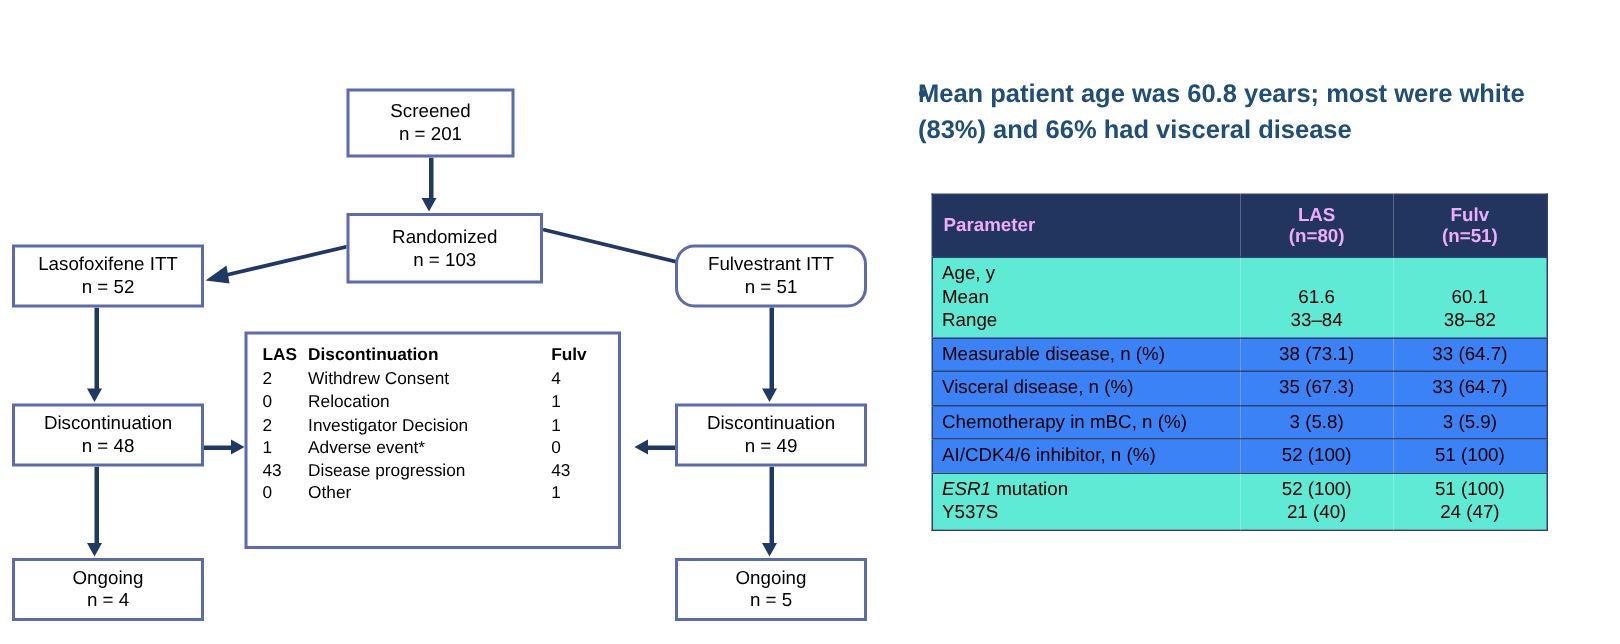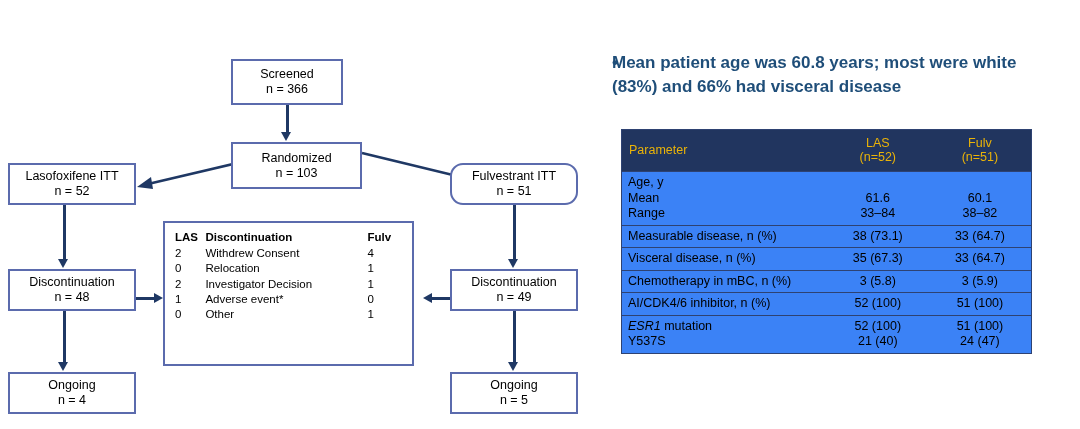--- a/index.html
+++ b/index.html
@@ -51,46 +51,46 @@
   #bullet .dot{position:absolute;left:0;top:0;}
   #bullet .btxt{display:block;}
 
   #ptable{
     position:absolute;left:621px;top:118px;width:411px;
     border-collapse:collapse;font-size:12.5px;color:#000;
     border:1.5px solid #2E4272;
   }
   #ptable th,#ptable td{padding:0;}
   #ptable thead th{
-    background:#21355F;color:#eab308;font-weight:normal;font-size:12.5px;
+    background:#21355F;color:#f0abfc;font-weight:bold;font-size:12.5px;
     line-height:14px;padding:6px 0 7px 0;vertical-align:middle;
   }
   #ptable thead th.p-param{text-align:left;padding-left:7px;width:201px;}
   #ptable thead th.p-col{text-align:center;width:104px;}
   #ptable thead th .sub{display:block;}
   #ptable tbody tr{border-top:1.5px solid #2E4272;}
   #ptable tbody td{
     vertical-align:top;line-height:15.5px;padding:3px 0 3px 0;
   }
   #ptable tbody td.lbl{text-align:left;padding-left:6px;white-space:pre-line;}
   #ptable tbody td.val{text-align:center;white-space:pre-line;}
-  #ptable tbody tr.shade td{background:#3b82f6;}
+  #ptable tbody tr.shade td{background:#5eead4;}
   #ptable tbody tr.plain td{background:#3b82f6;}
   .ital{font-style:italic;}
 </style>
 </head>
 <body>
 
 <div id="stage">
 
   <div>
 
     <div class="fbox" style="left:231px;top:48px;width:112px;height:46px;">
       <span>Screened</span>
-      <span>n = 366</span>
+      <span>n = 201</span>
     </div>
 
     <div class="vline" style="left:286px;top:94px;height:29px;"></div>
     <div class="arrow down" style="left:281px;top:121px;"></div>
 
     <div class="fbox" style="left:231px;top:131px;width:131px;height:47px;">
       <span>Randomized</span>
       <span>n = 103</span>
     </div>
 
@@ -173,41 +173,46 @@
             <td class="c-las">2</td>
             <td class="c-mid">Investigator Decision</td>
             <td class="c-ful">1</td>
           </tr>
           <tr>
             <td class="c-las">1</td>
             <td class="c-mid">Adverse event*</td>
             <td class="c-ful">0</td>
           </tr>
           <tr>
+            <td class="c-las">43</td>
+            <td class="c-mid">Disease progression</td>
+            <td class="c-ful">43</td>
+          </tr>
+          <tr>
             <td class="c-las">0</td>
             <td class="c-mid">Other</td>
             <td class="c-ful">1</td>
           </tr>
         </tbody>
       </table>
     </div>
   </div>
 
   <div id="bullet">
     <span class="dot">•</span>
     <span class="btxt">Mean patient age was 60.8 years; most were white (83%) and 66% had visceral disease</span>
   </div>
 
   <table id="ptable">
     <thead>
       <tr>
         <th class="p-param">Parameter</th>
         <th class="p-col">
           <span>LAS</span>
-          <span class="sub">(n=52)</span>
+          <span class="sub">(n=80)</span>
         </th>
         <th class="p-col">
           <span>Fulv</span>
           <span class="sub">(n=51)</span>
         </th>
       </tr>
     </thead>
     <tbody>
       <tr class="shade">
         <td class="lbl">Age, y

